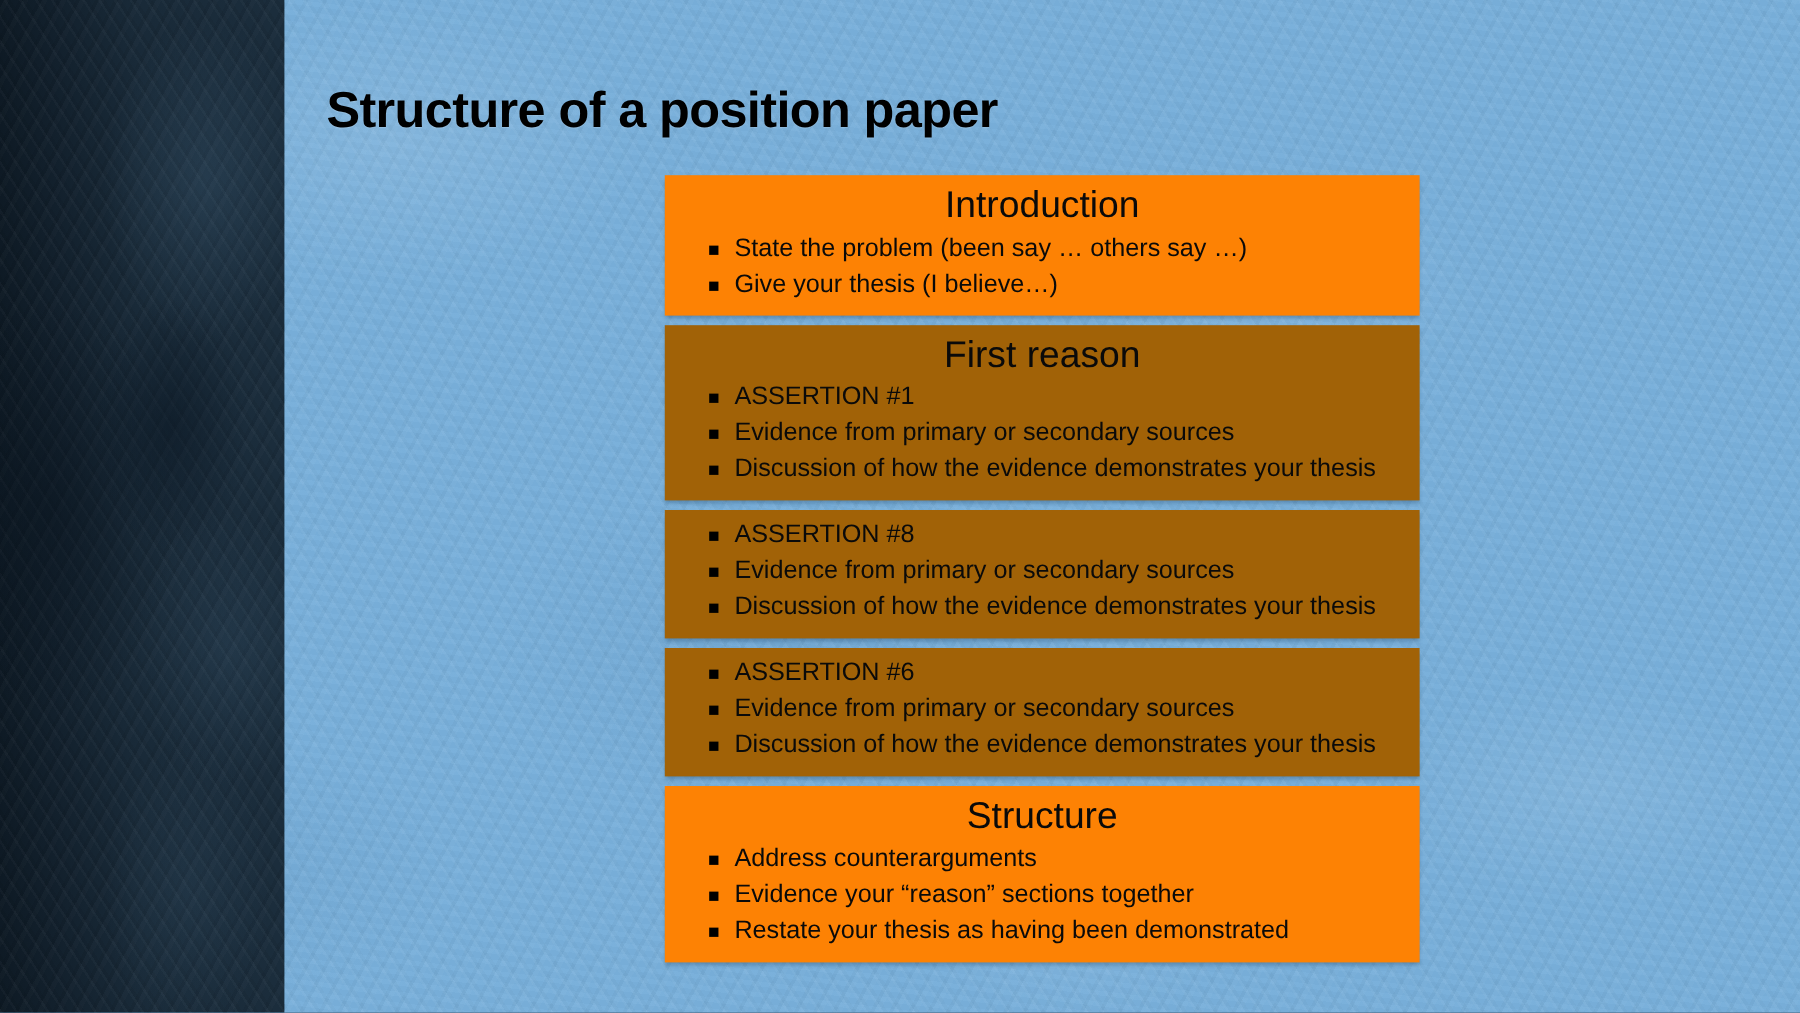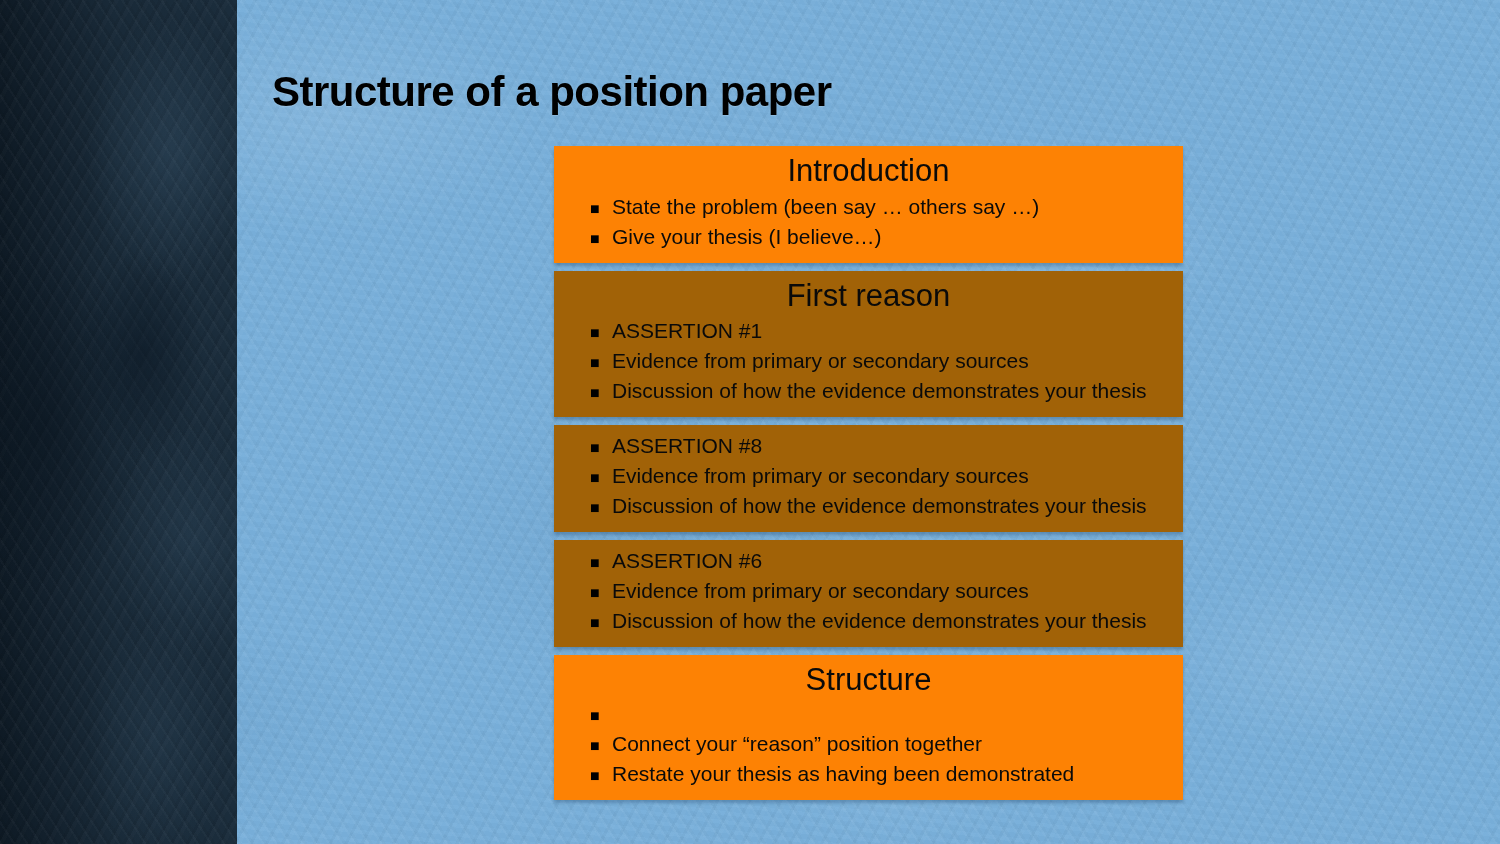--- a/index.html
+++ b/index.html
@@ -201,24 +201,25 @@
             <span class="bullet-marker">■</span>
             <span class="bullet-text">Discussion of how the evidence demonstrates your thesis</span>
           </li>
         </ul>
       </div>
       <div class="box orange">
         <div class="box-title">Structure</div>
         <ul class="bullet-list">
           <li class="bullet-item">
             <span class="bullet-marker">■</span>
-          </li>
-          <li class="bullet-item">
-            <span class="bullet-marker">■</span>
-            <span class="bullet-text">Connect your “reason” position together</span>
+            <span class="bullet-text">Address counterarguments</span>
+          </li>
+          <li class="bullet-item">
+            <span class="bullet-marker">■</span>
+            <span class="bullet-text">Evidence your “reason” sections together</span>
           </li>
           <li class="bullet-item">
             <span class="bullet-marker">■</span>
             <span class="bullet-text">Restate your thesis as having been demonstrated</span>
           </li>
         </ul>
       </div>
     </div>
 
 </div>

